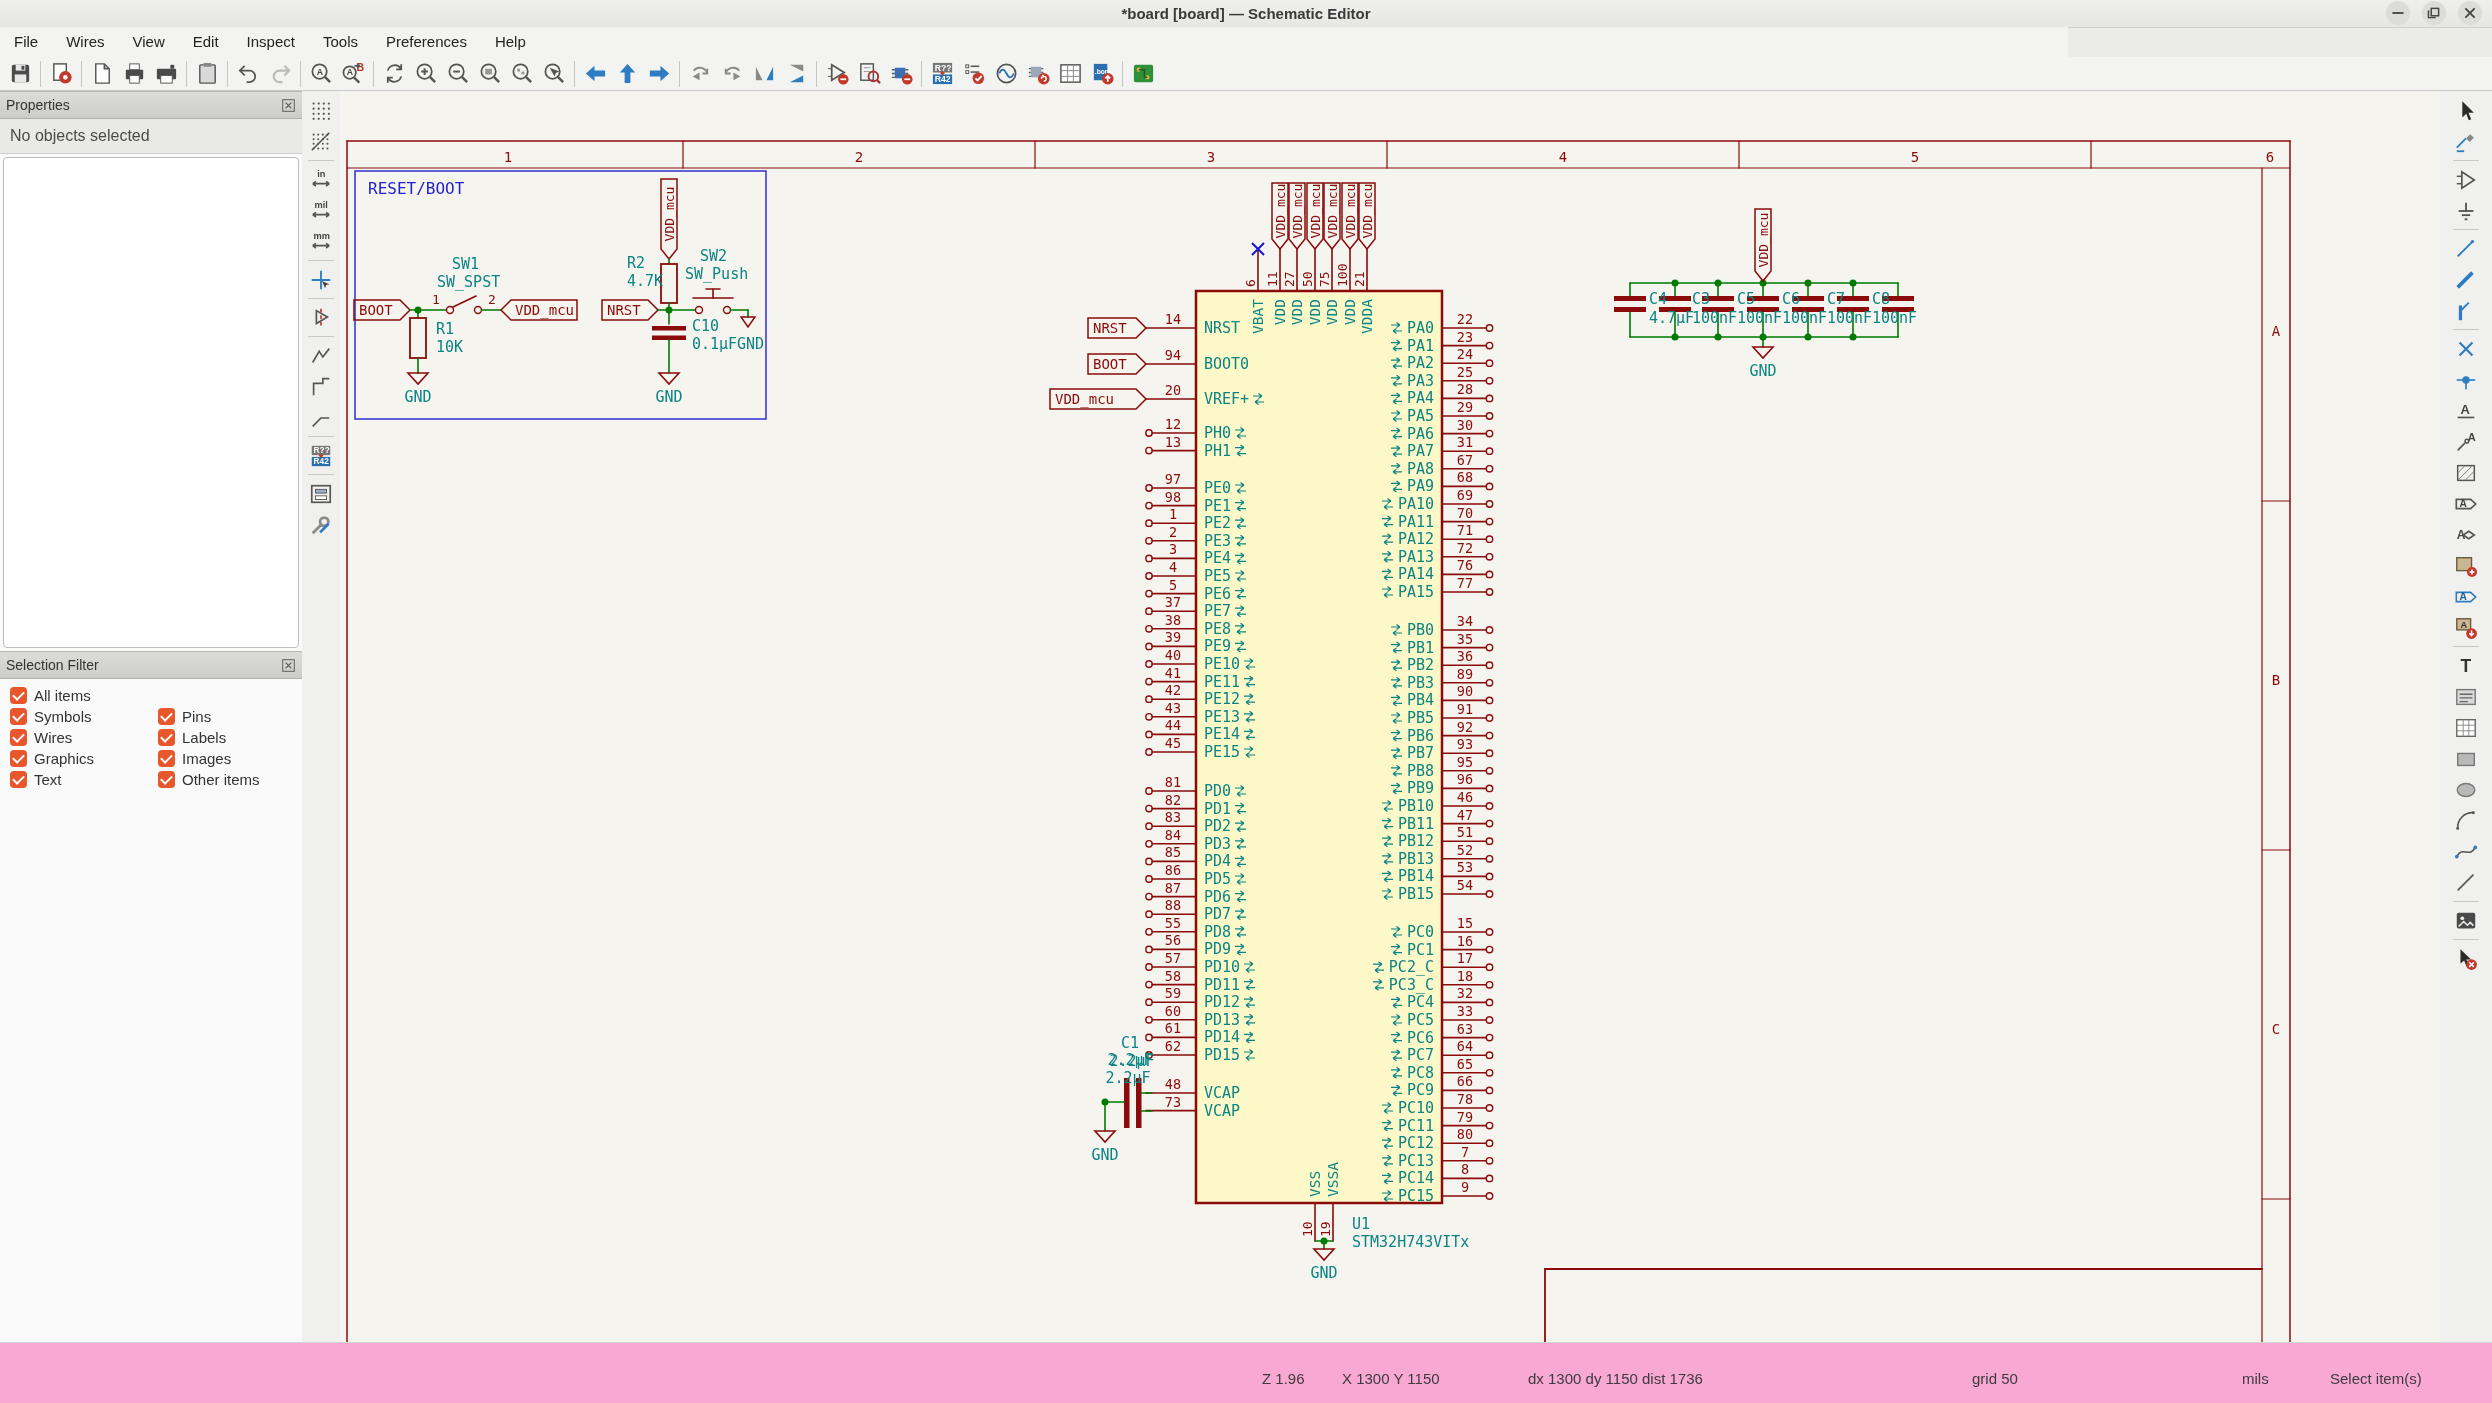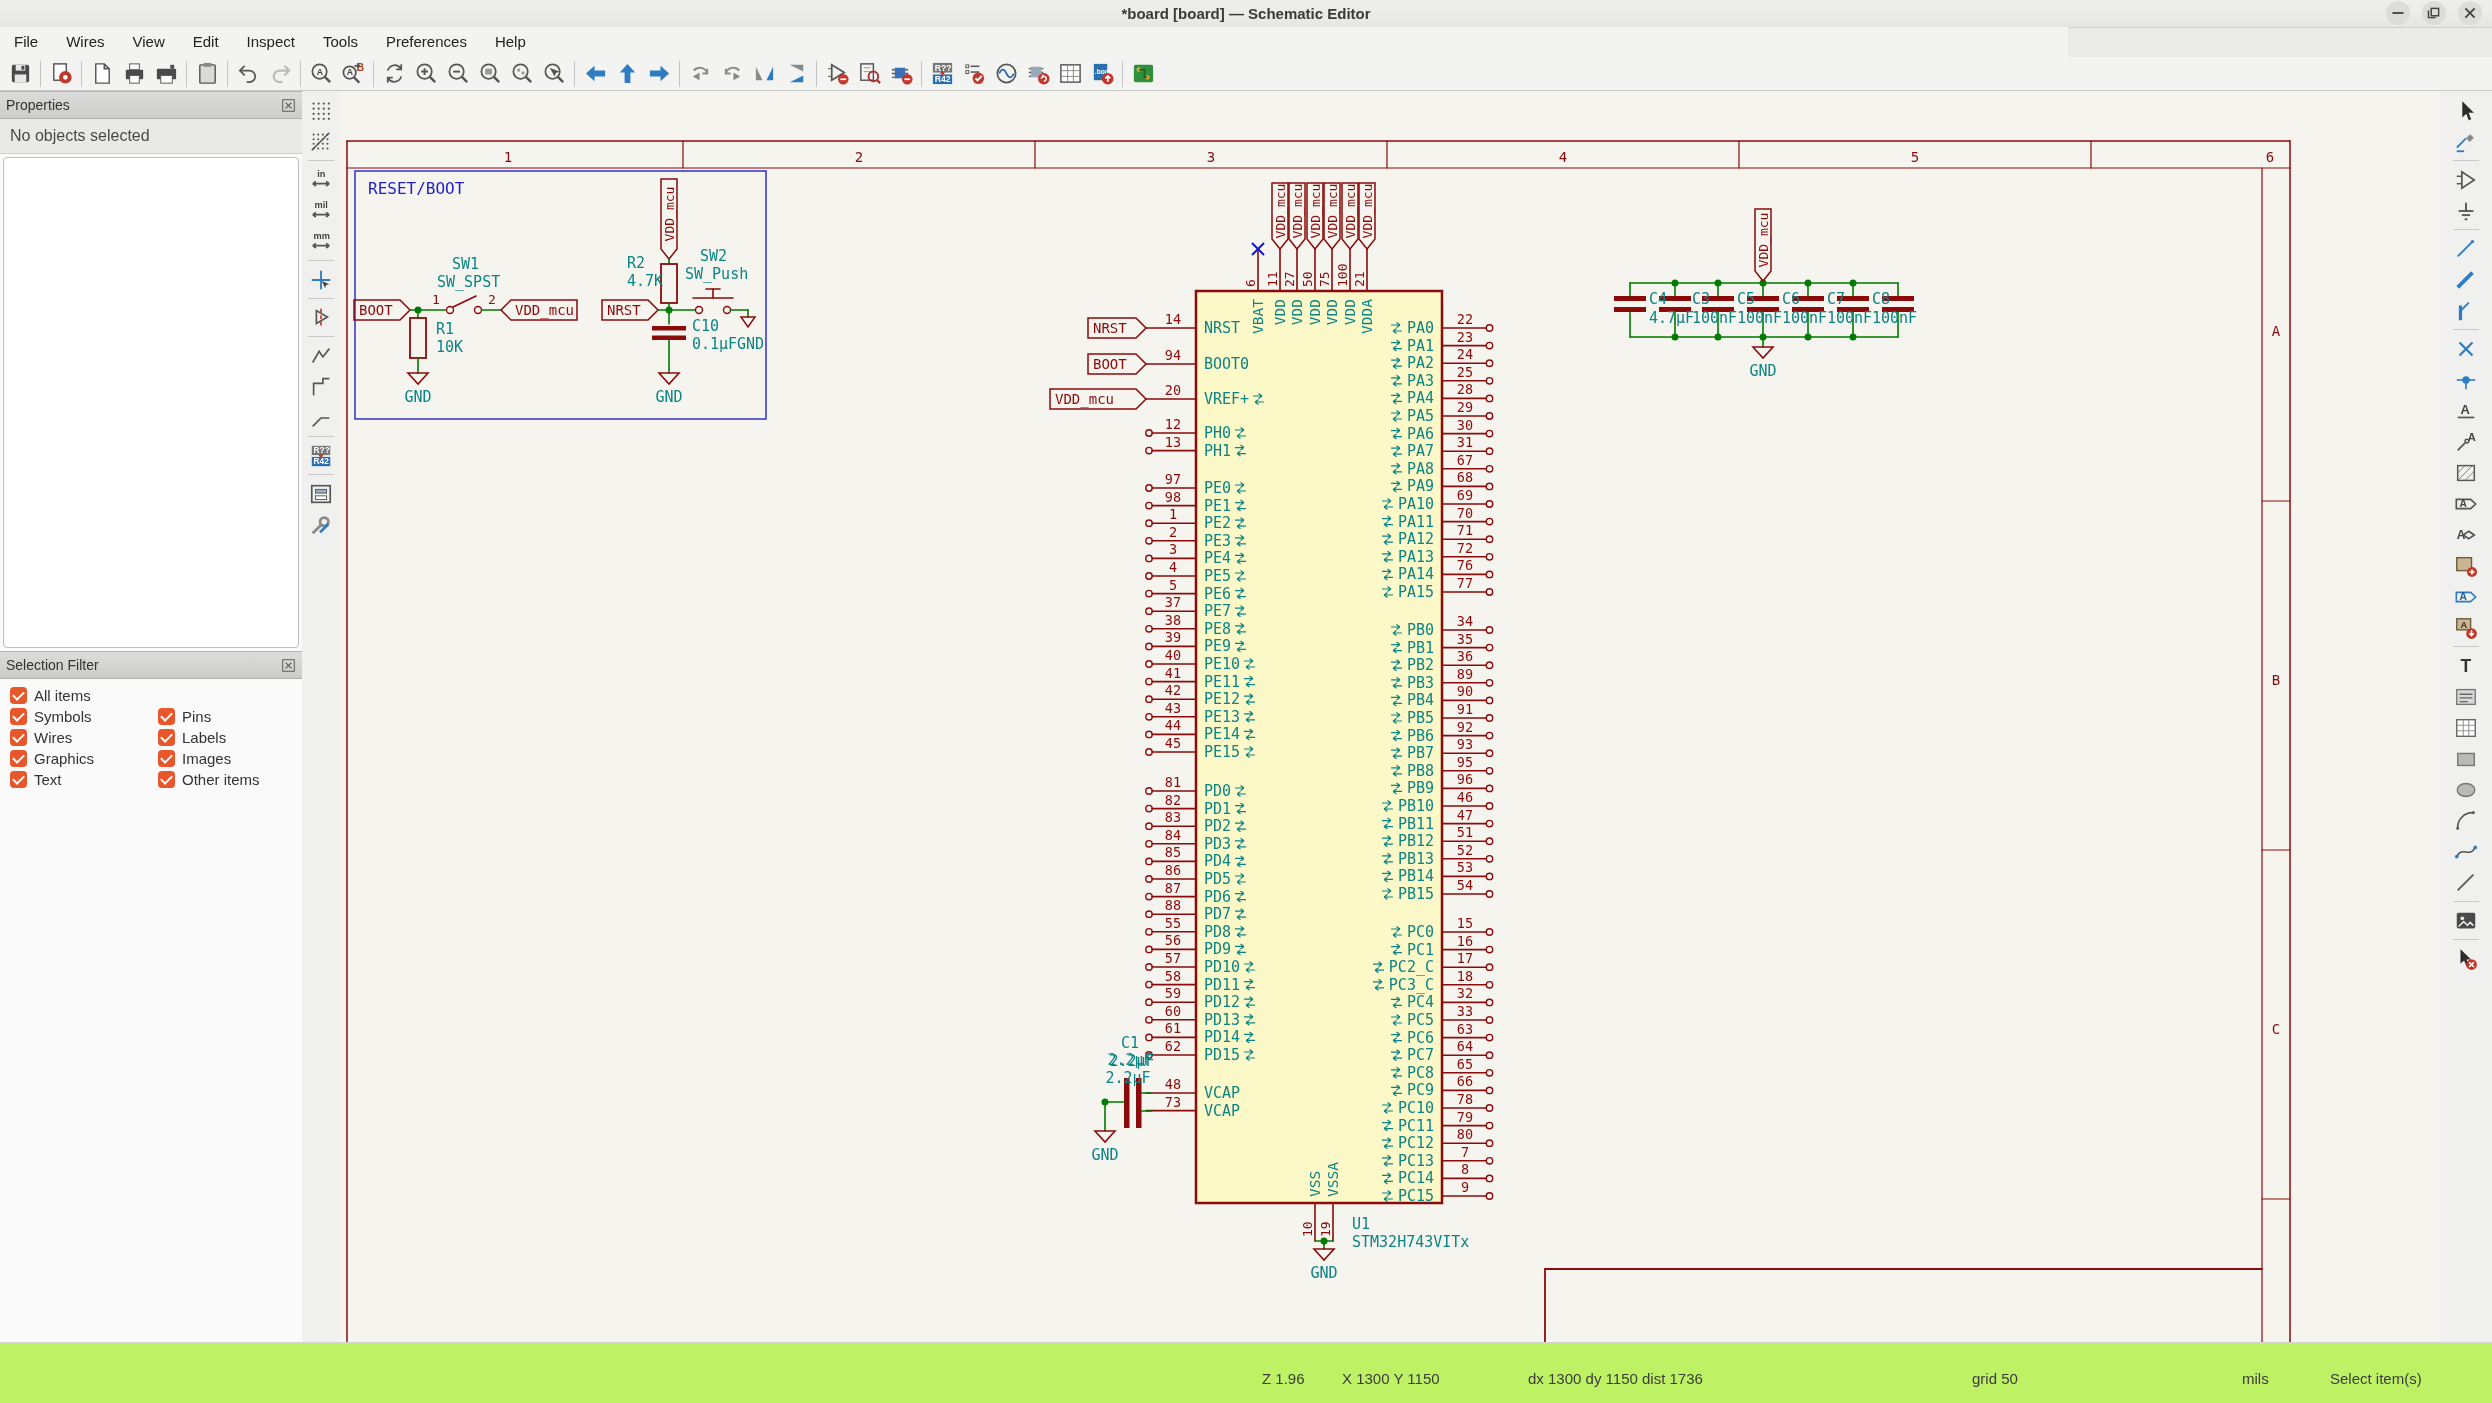--- a/index.html
+++ b/index.html
@@ -42,21 +42,21 @@
   #panel-filter{flex:1;display:flex;flex-direction:column;}
   .filter-body{flex:1;background:#fafafa;padding:6px 10px;}
   .frow{display:flex;align-items:center;height:21px;}
   .fcol2{display:grid;grid-template-columns:148px 1fr;}
   .cb{width:17px;height:17px;background:#e8562c;border-radius:4px;position:relative;margin-right:7px;flex:none;}
   .cb::after{content:'';position:absolute;left:5px;top:2px;width:5px;height:9px;border:solid #fff;border-width:0 2.5px 2.5px 0;transform:rotate(45deg);}
   .flabel{font-size:15px;color:#333;}
   
   #canvas{position:absolute;left:340px;top:91px;width:2100px;bottom:60px;background:#f5f4ef;overflow:hidden;}
   
-  #statusbar{position:absolute;left:0;bottom:0;width:2492px;height:60px;background:#bef264;border-top:1px solid #d5d5d3;}
+  #statusbar{position:absolute;left:0;bottom:0;width:2492px;height:60px;background:#f9a8d4;border-top:1px solid #d5d5d3;}
   #statusbar span{position:absolute;bottom:16px;font-size:15px;color:#3c3c3c;white-space:pre;}
 </style>
 </head>
 <body>
 
 <div id="titlebar">
   <span class="title">*board [board] — Schematic Editor</span>
   <div class="winbtns">
     <div class="winbtn">
         <svg viewBox="0 0 26 26">

